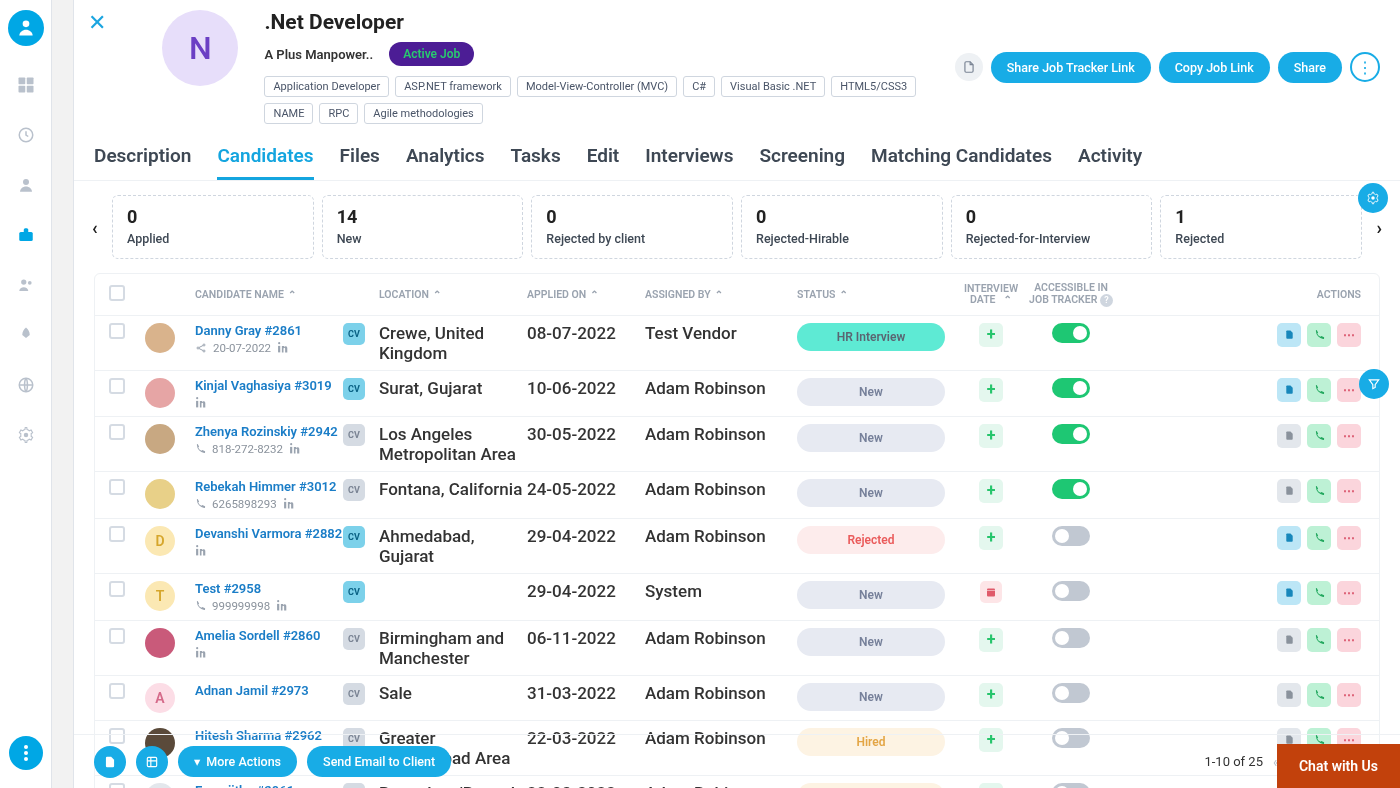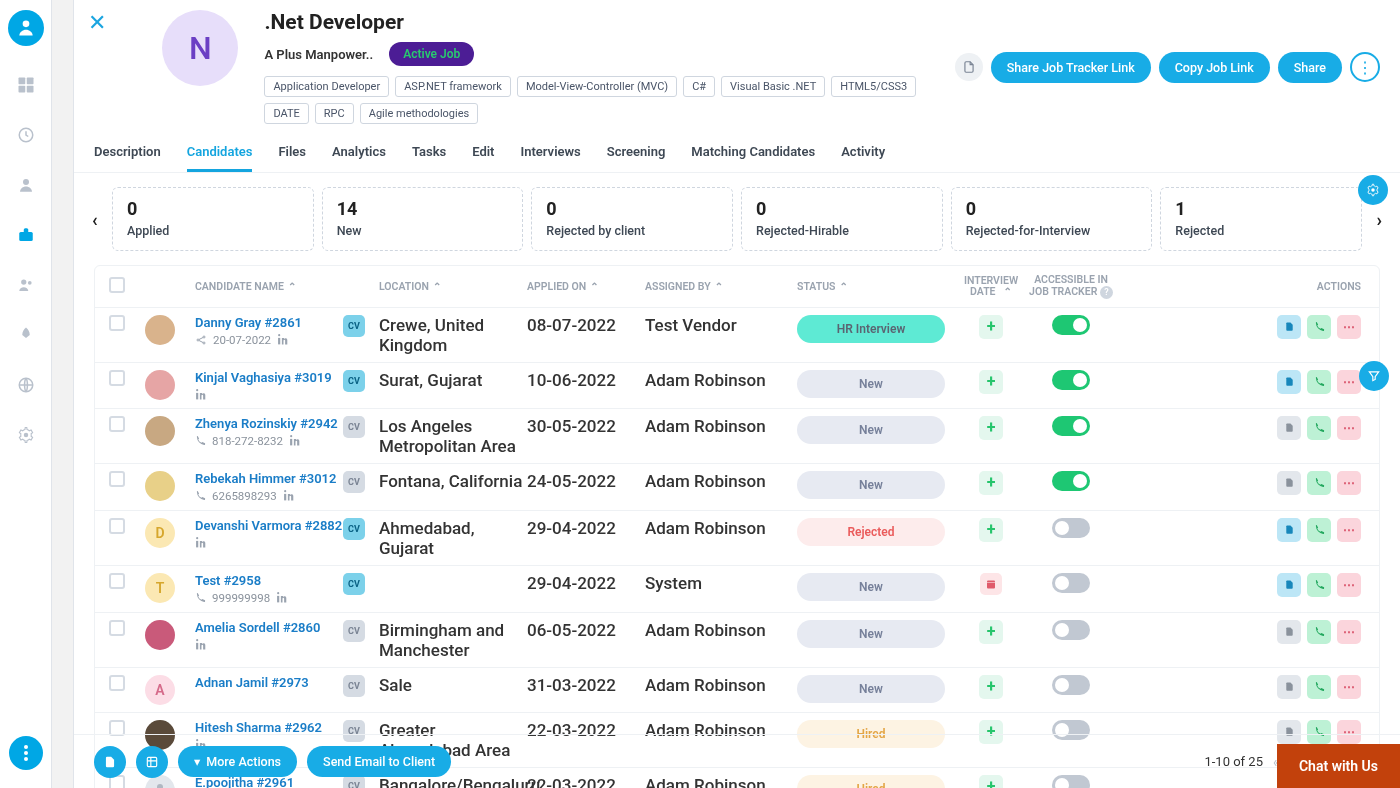--- a/index.html
+++ b/index.html
@@ -27,21 +27,21 @@
 .company { font-size:13px; color:#333; font-weight:600;}
 .badge-active { background:#4c1d95; color:#29c96f; font-size:12px; font-weight:600; padding:5px 14px; border-radius:14px;}
 .tags { display:flex; flex-wrap:wrap; gap:6px;}
 .tag { border:1px solid #cfd6df; border-radius:3px; padding:3px 8px; font-size:11px; color:#4a5568;}
 .hdr-actions { display:flex; align-items:center; gap:8px;}
 .icon-btn { width:28px; height:28px; border-radius:50%; background:#eef1f4; display:flex; align-items:center; justify-content:center; color:#7a8494; cursor:pointer;}
 .btn-blue { background:#18ace6; color:#fff; font-size:12.5px; font-weight:500; padding:8px 16px; border-radius:18px; border:none; cursor:pointer;}
 .kebab { width:30px; height:30px; border-radius:50%; border:2px solid #18ace6; color:#18ace6; display:flex; align-items:center; justify-content:center; cursor:pointer; font-size:16px;}
 
 .tabs { display:flex; gap:26px; padding:10px 20px 0 20px; border-bottom:1px solid #eef1f4;}
-.tab { font-size:13px; font-weight:600; color:#3e4854; padding:6px 0 10px 0; cursor:pointer; border-bottom:3px solid transparent;}
+.tab { font-size:19px; font-weight:600; color:#3e4854; padding:6px 0 10px 0; cursor:pointer; border-bottom:3px solid transparent;}
 .tab.active { color:#14a5df; border-bottom-color:#14a5df;}
 
 .content { padding:14px 20px 0 20px; position:relative;}
 .stage-wrap { position:relative;}
 .stage-row { display:flex; gap:8px; overflow:hidden; padding:0 18px;}
 .stage { border:1px dashed #cfd6df; border-radius:6px; padding:10px 14px 12px 14px; flex:1; min-width:198px; cursor:pointer;}
 .stage .count { font-size:18px; font-weight:700; color:#222;}
 .stage .label { font-size:12.5px; color:#3e4854; font-weight:500; margin-top:4px;}
 .arrow-lr { position:absolute; top:50%; transform:translateY(-50%); font-size:18px; font-weight:700; color:#222; cursor:pointer;}
 .arrow-lr.left{left:-2px;} .arrow-lr.right{right:-2px;}
@@ -173,21 +173,21 @@
         <span class="company">A Plus Manpower..</span>
         <span class="badge-active">Active Job</span>
       </div>
       <div class="tags" id="tags">
           <span class="tag">Application Developer</span>
           <span class="tag">ASP.NET framework</span>
           <span class="tag">Model-View-Controller (MVC)</span>
           <span class="tag">C#</span>
           <span class="tag">Visual Basic .NET</span>
           <span class="tag">HTML5/CSS3</span>
-          <span class="tag">DATE</span>
+          <span class="tag">NAME</span>
           <span class="tag">RPC</span>
           <span class="tag">Agile methodologies</span>
         </div>
     </div>
     <div class="hdr-actions">
       <div class="icon-btn">
           <svg width="14" height="14" viewBox="0 0 24 24" fill="none" stroke="currentColor" stroke-width="2">
             <path d="M14 3H7a2 2 0 00-2 2v14a2 2 0 002 2h10a2 2 0 002-2V8z"></path>
             <path d="M14 3v5h5"></path>
           </svg>
@@ -535,21 +535,21 @@
               <div class="sub">
                 <svg width="13" height="13" viewBox="0 0 24 24" fill="#9aa3af">
                   <rect x="2" y="9" width="4" height="12"></rect>
                   <circle cx="4" cy="4" r="2"></circle>
                   <path d="M9 9h4v2c1-2 6-2.5 6 2v8h-4v-7c0-2-3-2-3 0v7H9z"></path>
                 </svg>
               </div>
             </div>
             <span class="cv-badge cv-grey">CV</span>
             <div class="col-loc cell">Birmingham and Manchester</div>
-            <div class="col-date cell">06-05-2022</div>
+            <div class="col-date cell">06-11-2022</div>
             <div class="col-asg cell">Adam Robinson</div>
             <div class="col-status">
               <span class="status-pill s-new">New</span>
             </div>
             <div class="col-int"><span class="plus-btn">+</span></div>
             <div class="col-acc"><span class="toggle"></span></div>
             <div class="col-act"><div class="act-group">
                 <span class="mini doc-g">
                   <svg width="11" height="11" viewBox="0 0 24 24" fill="currentColor">
                     <path d="M14 3H7a2 2 0 00-2 2v14a2 2 0 002 2h10a2 2 0 002-2V8l-5-5z"></path>

